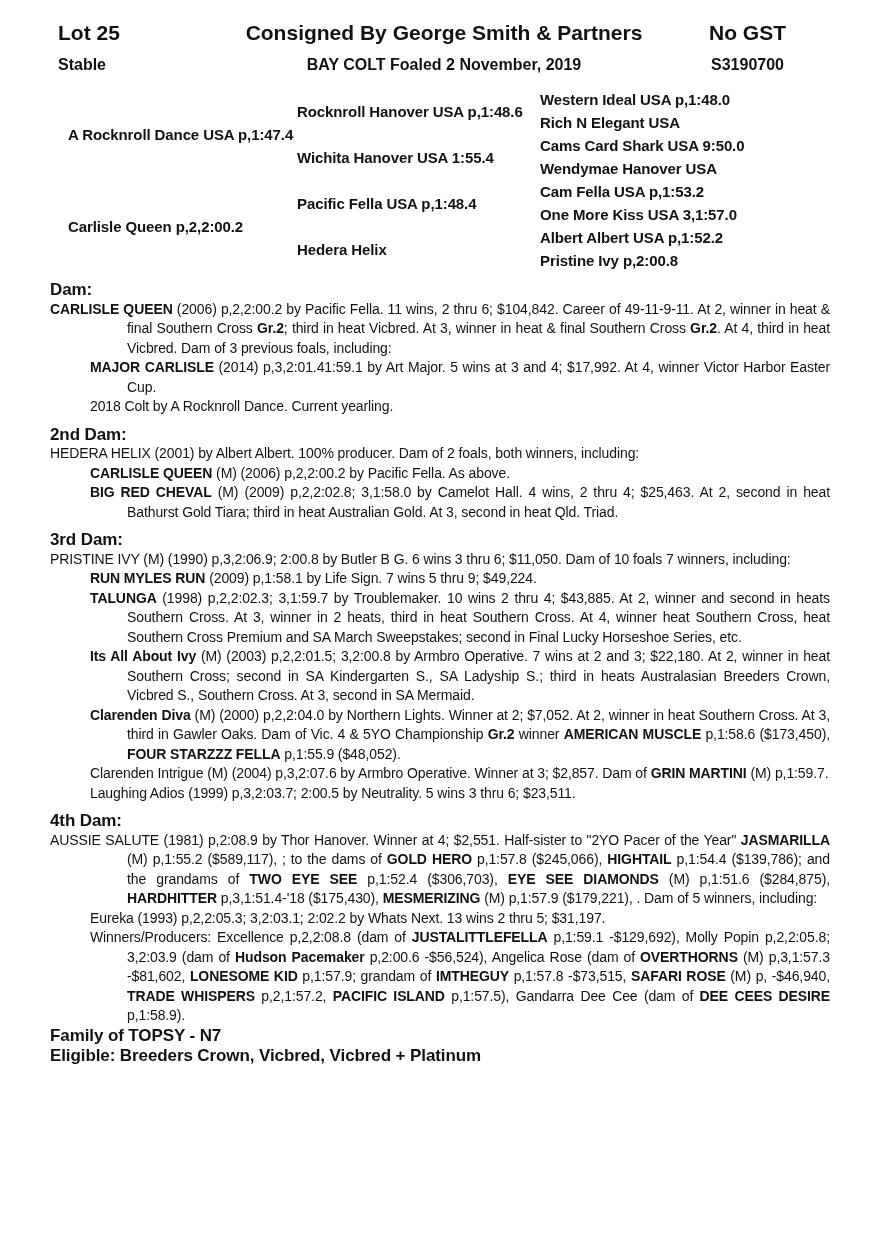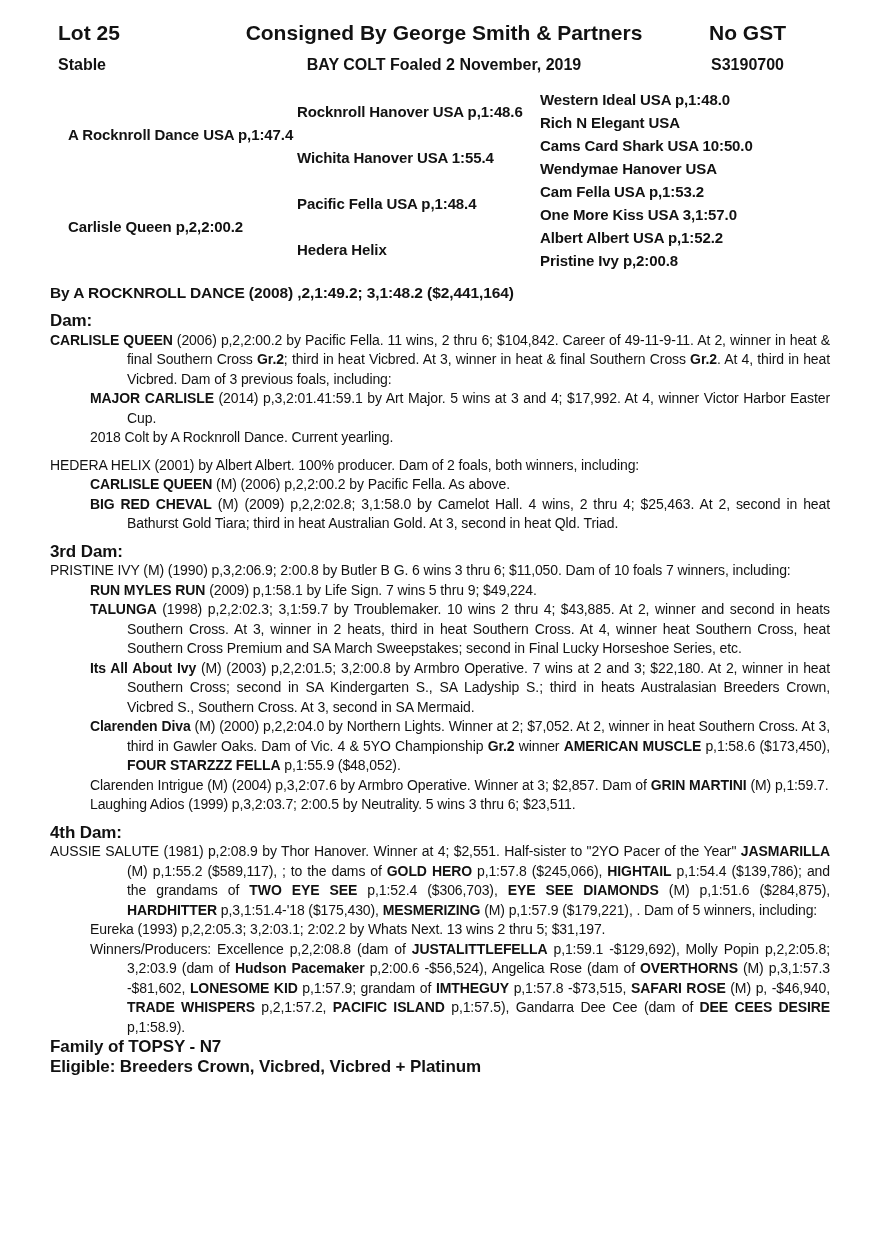--- a/index.html
+++ b/index.html
@@ -77,41 +77,41 @@
     <div class="c1 rs1">A Rocknroll Dance USA p,1:47.4</div>
     <div class="c1 rs2">Carlisle Queen p,2,2:00.2</div>
 
     <div class="c2 s1">Rocknroll Hanover USA p,1:48.6</div>
     <div class="c2 s2">Wichita Hanover USA 1:55.4</div>
     <div class="c2 s3">Pacific Fella USA p,1:48.4</div>
     <div class="c2 s4">Hedera Helix</div>
 
     <div class="c3 r1">Western Ideal USA p,1:48.0</div>
     <div class="c3 r2">Rich N Elegant USA</div>
-    <div class="c3 r3">Cams Card Shark USA 10:50.0</div>
+    <div class="c3 r3">Cams Card Shark USA 9:50.0</div>
     <div class="c3 r4">Wendymae Hanover USA</div>
     <div class="c3 r5">Cam Fella USA p,1:53.2</div>
     <div class="c3 r6">One More Kiss USA 3,1:57.0</div>
     <div class="c3 r7">Albert Albert USA p,1:52.2</div>
     <div class="c3 r8">Pristine Ivy p,2:00.8</div>
   </div>
 
-  <p class="by-line">By A ROCKNROLL DANCE (2008) ,2,1:49.2; 3,1:48.2 ($2,441,164)</p>
 
   <main id="sections">
   <section class="sec">
     <h3 class="sec-head">Dam:</h3>
     <div class="sec-body">
           <p class="para main"><b>CARLISLE QUEEN</b><span> (2006) p,2,2:00.2 by Pacific Fella. 11 wins, 2 thru 6; $104,842. Career of 49-11-9-11. At 2, winner in heat &amp; final Southern Cross </span><b>Gr.2</b><span>; third in heat Vicbred. At 3, winner in heat &amp; final Southern Cross </span><b>Gr.2</b><span>. At 4, third in heat Vicbred. Dam of 3 previous foals, including:</span></p>
           <p class="para sub"><b>MAJOR CARLISLE</b><span> (2014) p,3,2:01.41:59.1 by Art Major. 5 wins at 3 and 4; $17,992. At 4, winner Victor Harbor Easter Cup.</span></p>
           <p class="para sub"><span>2018 Colt by A Rocknroll Dance. Current yearling.</span></p>
         </div>
   </section>
 
   <section class="sec">
+    <h3 class="sec-head">2nd Dam:</h3>
     <div class="sec-body">
           <p class="para main"><span>HEDERA HELIX (2001) by Albert Albert. 100% producer. Dam of 2 foals, both winners, including:</span></p>
           <p class="para sub"><b>CARLISLE QUEEN</b><span> (M) (2006) p,2,2:00.2 by Pacific Fella. As above.</span></p>
           <p class="para sub"><b>BIG RED CHEVAL</b><span> (M) (2009) p,2,2:02.8; 3,1:58.0 by Camelot Hall. 4 wins, 2 thru 4; $25,463. At 2, second in heat Bathurst Gold Tiara; third in heat Australian Gold. At 3, second in heat Qld. Triad.</span></p>
         </div>
   </section>
 
   <section class="sec">
     <h3 class="sec-head">3rd Dam:</h3>
     <div class="sec-body">

